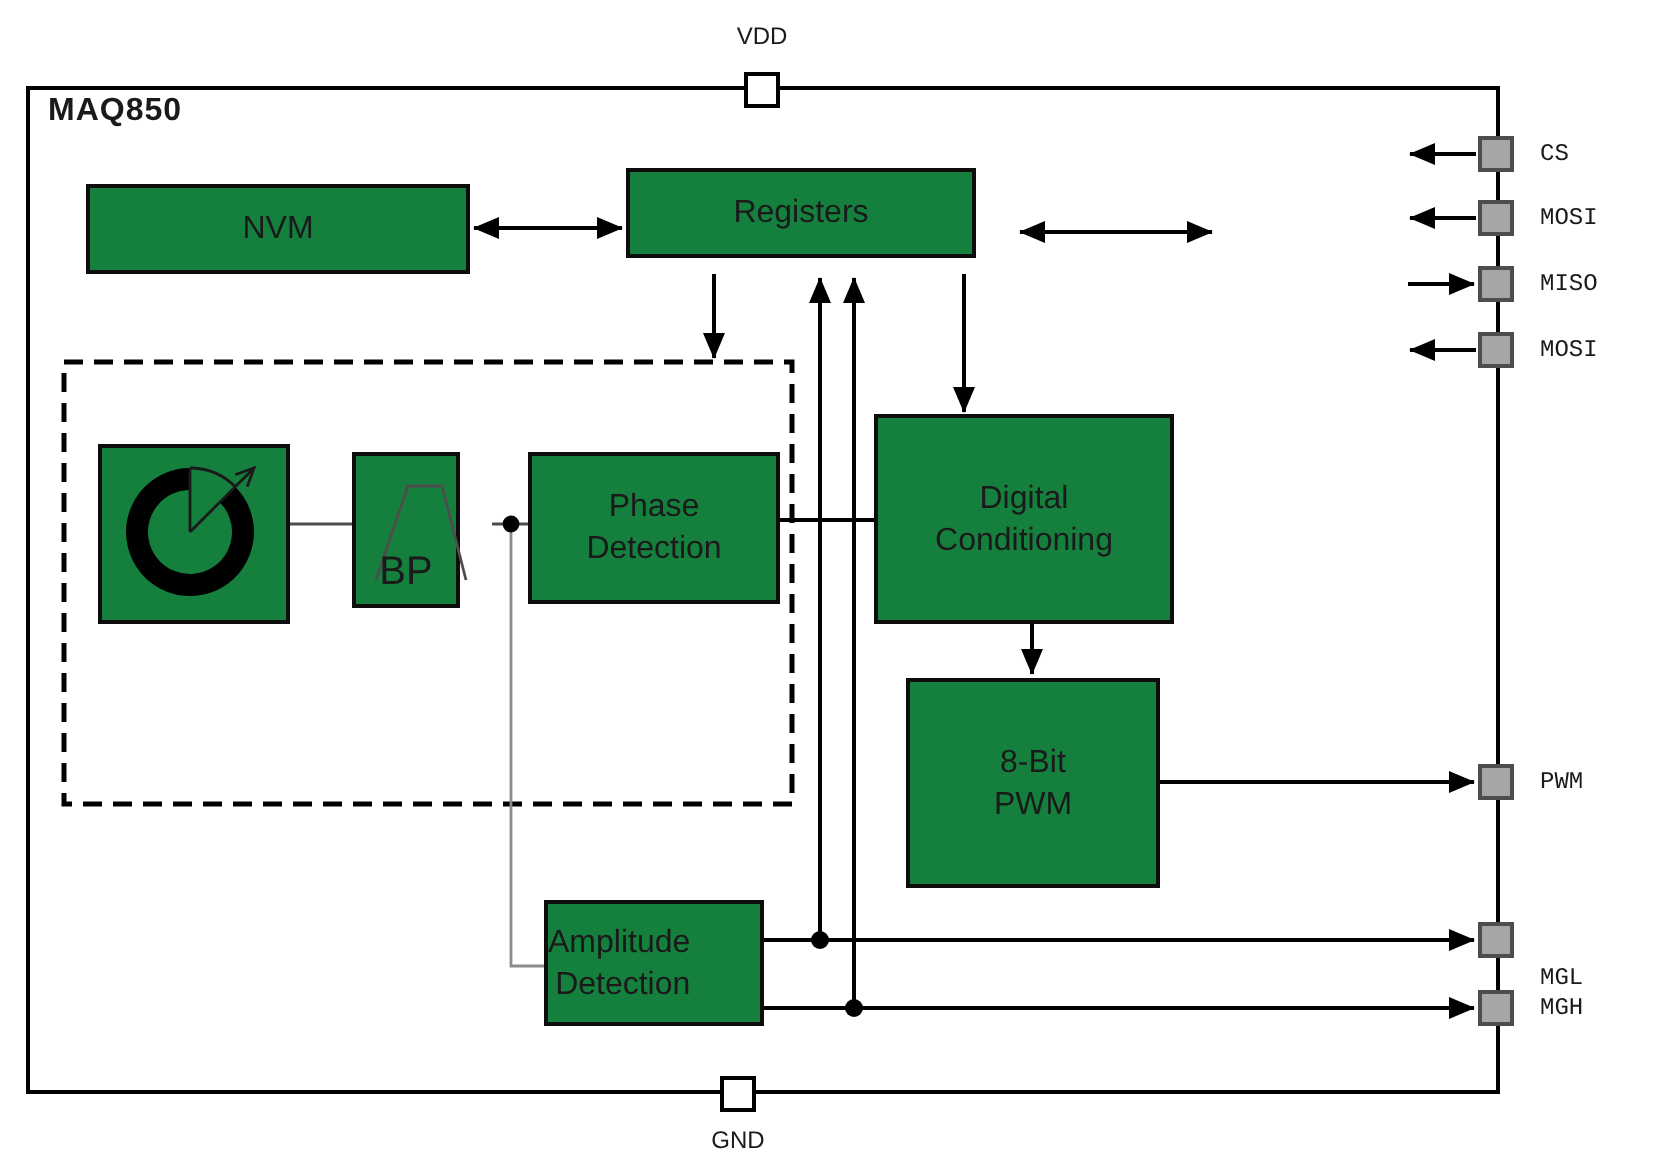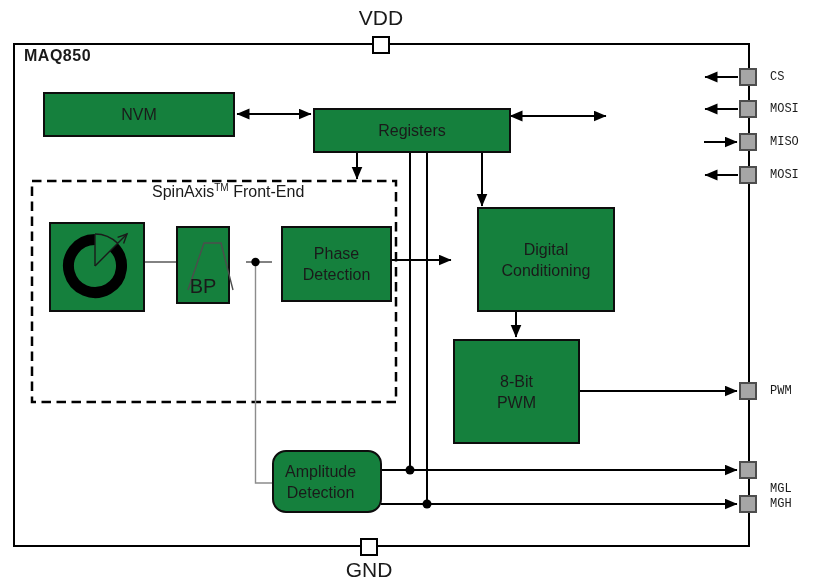--- a/index.html
+++ b/index.html
@@ -10,31 +10,31 @@
   .chip-border{
     position:absolute;left:13px;top:43px;width:737px;height:504px;
     border:2px solid #000;box-sizing:border-box;z-index:1;background:transparent;
   }
   svg.wires{position:absolute;left:0;top:0;z-index:2;}
   .block{
     position:absolute;border:2px solid #0d0d0d;background:#15803d;box-sizing:border-box;
     display:flex;align-items:center;justify-content:center;text-align:center;
     font-size:16px;line-height:21px;white-space:pre-line;z-index:3;
   }
-  .block.left-text{justify-content:flex-start;text-align:center;padding-left:11px;border-radius:14px;}
+  .block.left-text{justify-content:flex-start;text-align:right;padding-left:0;}
   .pin{
     position:absolute;width:18px;height:18px;background:#a6a6a6;
     border:2px solid #4d4d4d;box-sizing:border-box;z-index:4;
   }
   .port{
     position:absolute;width:18px;height:18px;background:#fff;
     border:2px solid #000;box-sizing:border-box;z-index:4;
   }
   .pin-label{position:absolute;font-size:12px;line-height:22px;z-index:3;white-space:nowrap;font-family:Liberation Mono, monospace;}
-  .port-label{position:absolute;font-size:21px;line-height:22px;width:60px;text-align:center;z-index:3;}
+  .port-label{position:absolute;font-size:12px;line-height:22px;width:60px;text-align:center;z-index:3;}
   .chip-name{position:absolute;left:24px;top:47px;font-size:16px;font-weight:bold;letter-spacing:.5px;z-index:3;}
   .frontend-title{position:absolute;left:152px;top:182px;font-size:16px;white-space:nowrap;z-index:3;}
   .frontend-title sup{font-size:10px;}
   .hall-caption{position:absolute;left:49px;top:314px;font-size:16px;line-height:25px;white-space:pre-line;z-index:3;text-align:left;}
   .bp-label{position:absolute;left:0;right:0;bottom:5px;text-align:center;font-size:20px;z-index:2;}
 </style>
 </head>
 <body>
 
 <div id="stage">
@@ -76,29 +76,28 @@
 
     <g fill="#000">
       <circle cx="255.5" cy="262" r="4.2"></circle>
       <circle cx="410" cy="470" r="4.5"></circle>
       <circle cx="427" cy="504" r="4.5"></circle>
     </g>
   </svg>
 
   <div class="chip-name">MAQ850</div>
 
-  <div class="frontend-title"><span>SpinAxis</span><sup>TM</sup><span> Front-End</span></div>
 
   <div class="block" style="left:43px;top:92px;width:192px;height:45px">NVM</div>
-  <div class="block" style="left:313px;top:108px;width:198px;height:45px">Registers</div>
-  <div class="block" style="left:477px;top:207px;width:138px;height:105px">Digital
+  <div class="block" style="left:313px;top:84px;width:175px;height:45px">Registers</div>
+  <div class="block" style="left:437px;top:207px;width:150px;height:105px">Digital
 Conditioning</div>
   <div class="block" style="left:453px;top:339px;width:127px;height:105px">8-Bit
 PWM</div>
-  <div class="block" style="left:281px;top:226px;width:111px;height:76px">Phase
+  <div class="block" style="left:264px;top:226px;width:126px;height:76px">Phase
 Detection</div>
   <div class="block left-text" style="left:272px;top:450px;width:110px;height:63px">Amplitude
 Detection</div>
 
   <div class="block" style="left:49px;top:222px;width:96px;height:90px">
     <svg width="88" height="82" viewBox="0 0 88 82">
       <path d="M 42 13.5 A 26.5 26.5 0 1 0 60.74 21.26" fill="none" stroke="#000" stroke-width="11"></path>
       <path d="M 42 8 A 32 32 0 0 1 64.63 17.37" fill="none" stroke="#1a1a1a" stroke-width="1.4"></path>
       <line x1="42" y1="40" x2="42" y2="8" stroke="#1a1a1a" stroke-width="1.4"></line>
       <line x1="42" y1="40" x2="74" y2="8" stroke="#1a1a1a" stroke-width="1.4"></line>

